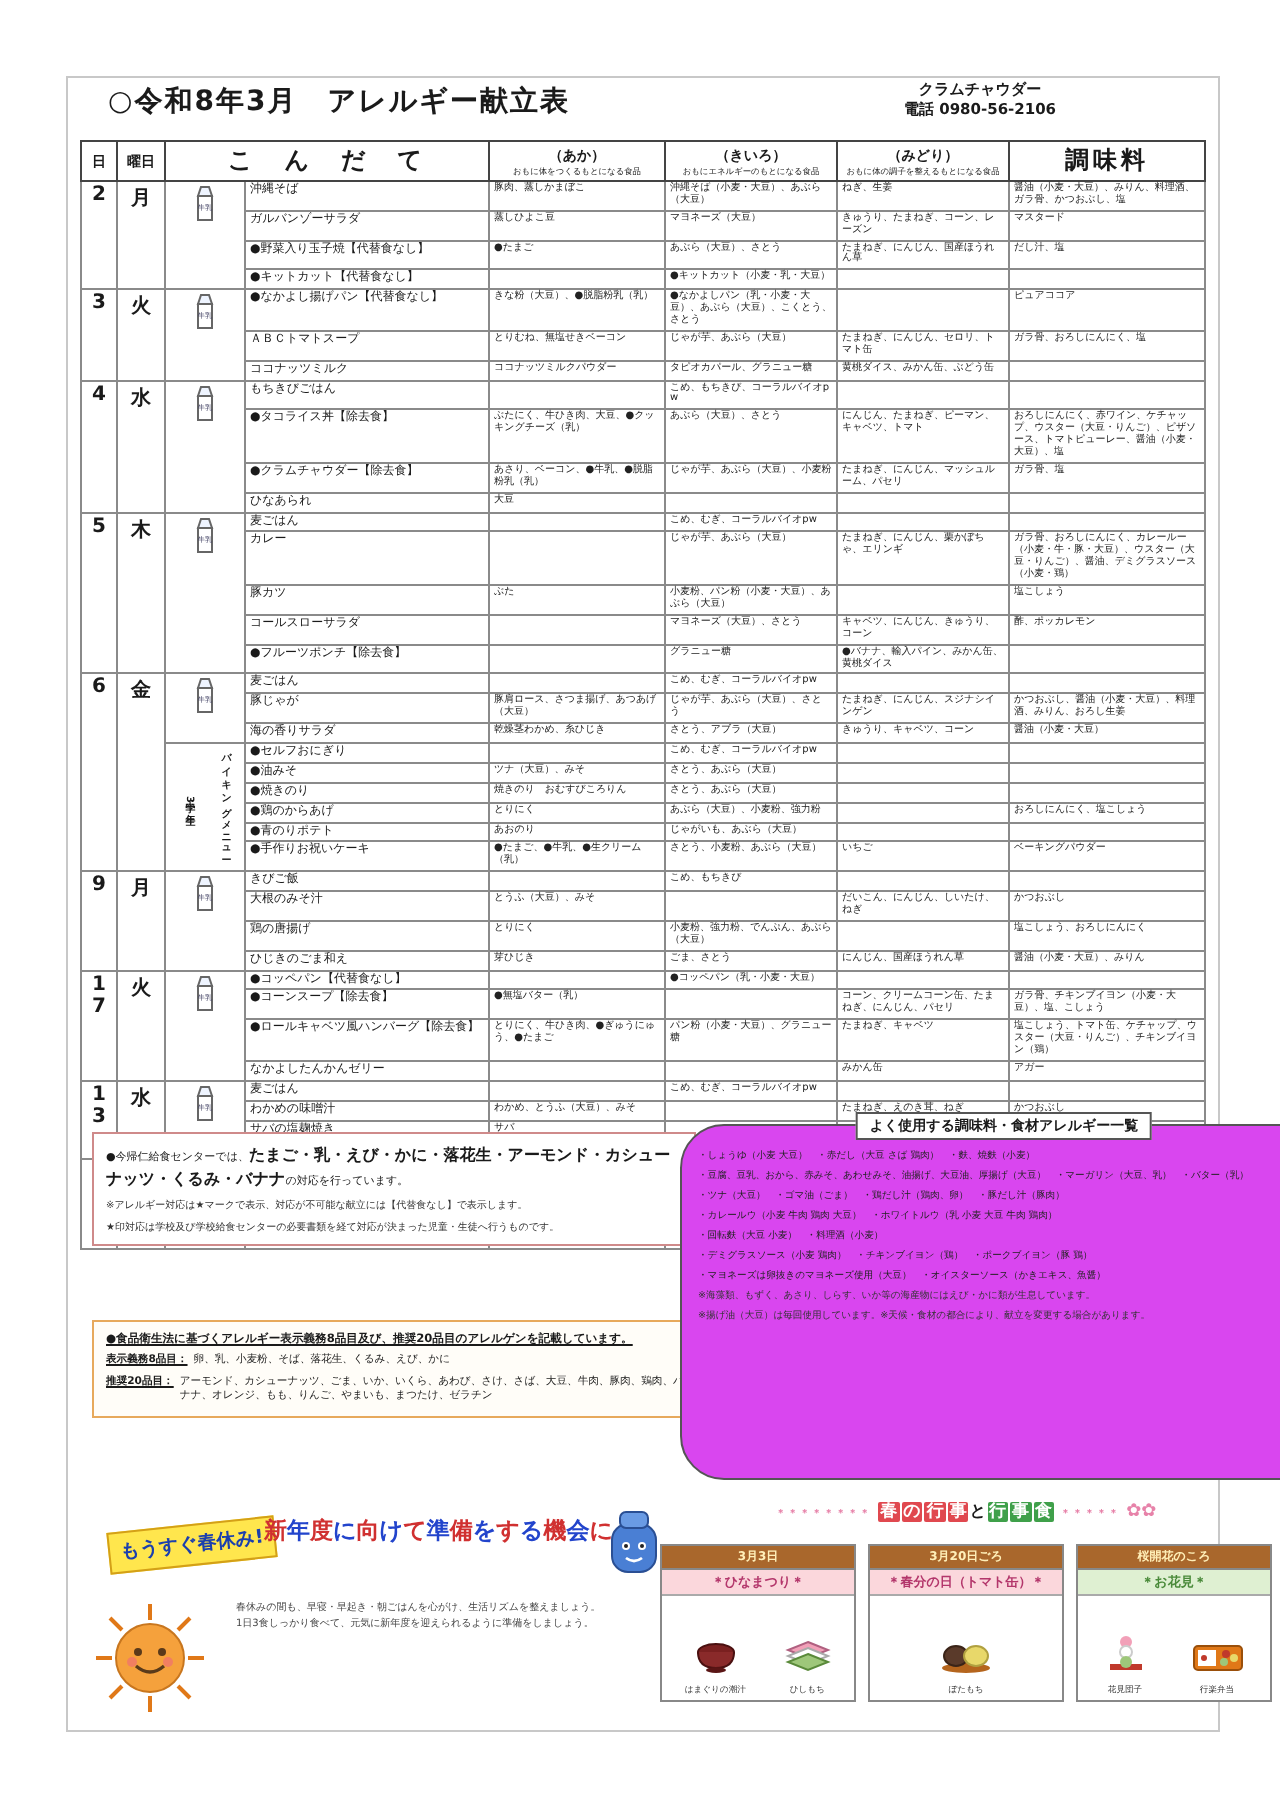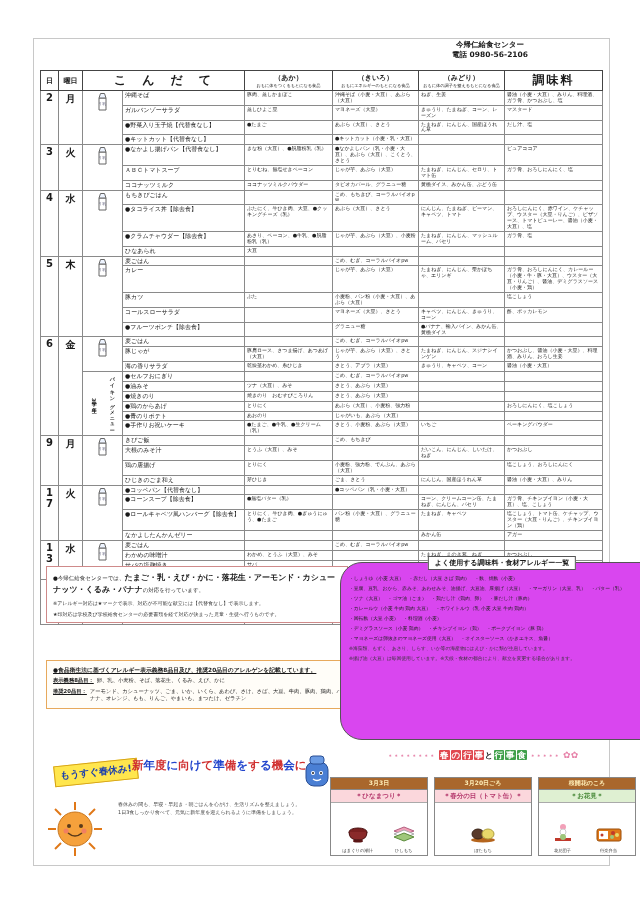--- a/index.html
+++ b/index.html
@@ -47,36 +47,37 @@
   
   .sun{position:absolute;left:46px;top:800px;}
   .mascot{position:absolute;left:300px;top:752px;}
   
   .events{position:absolute;left:330px;top:750px;width:306px;}
   .ev-head{text-align:center;font-size:8px;font-weight:bold;white-space:nowrap;}
   .ev-head .deco{color:#e782a9;font-size:5px;letter-spacing:1px;}
   .ev-head .rc{background:#e0484f;color:#fff;padding:0 1px;margin:0 0.5px;border-radius:1px;font-size:8.5px;}
   .ev-head .gc{background:#3fa04a;color:#fff;padding:0 1px;margin:0 0.5px;border-radius:1px;font-size:8.5px;}
   .ev-head .flower{color:#e782a9;font-size:9px;}
-  .cards{display:flex;gap:6px;margin-top:15px;}
+  .cards{display:flex;gap:6px;margin-top:10px;}
   .card{flex:1;border:1px solid #888;background:#fff;}
   .card .date{font-size:6px;font-weight:bold;text-align:center;padding:1px 0;border-bottom:1px solid #888;}
   .card .ctitle{font-size:6.5px;font-weight:bold;text-align:center;padding:1.5px 0;border-bottom:1px solid #aaa;}
   .card .foods{display:flex;justify-content:space-around;align-items:flex-end;padding:4px 2px 2px;min-height:46px;}
   .food{text-align:center;}
   .food .cap{font-size:4.3px;margin-top:1px;color:#333;}
 </style>
 </head>
 <body>
 
 <div class="sheet">
   <div class="frame"></div>
 
+  <div class="title">○令和8年3月　アレルギー献立表</div>
   <div class="org">
-    <div>今帰仁給食センター</div>
+    <div>クラムチャウダー</div>
     <div>電話 0980-56-2106</div>
   </div>
 
   <table class="menu">
     <colgroup>
       <col style="width:18px">
         <col style="width:24px">
         <col style="width:40px">
         <col style="width:122px">
       <col style="width:88px">

